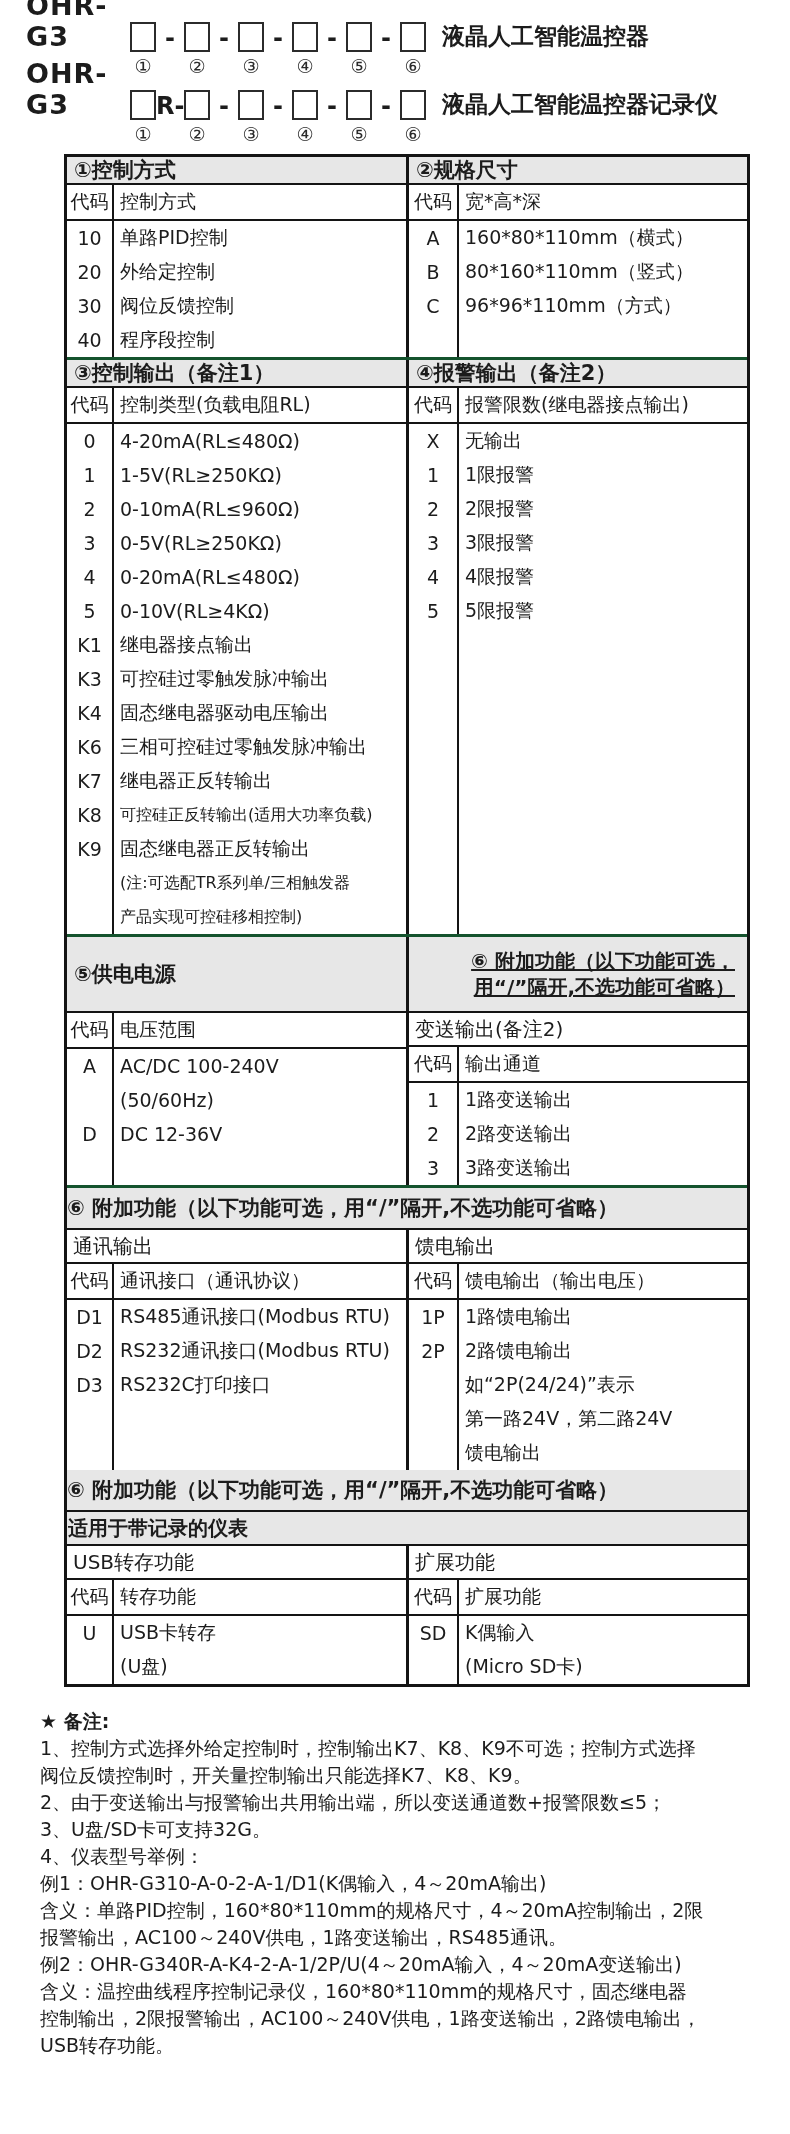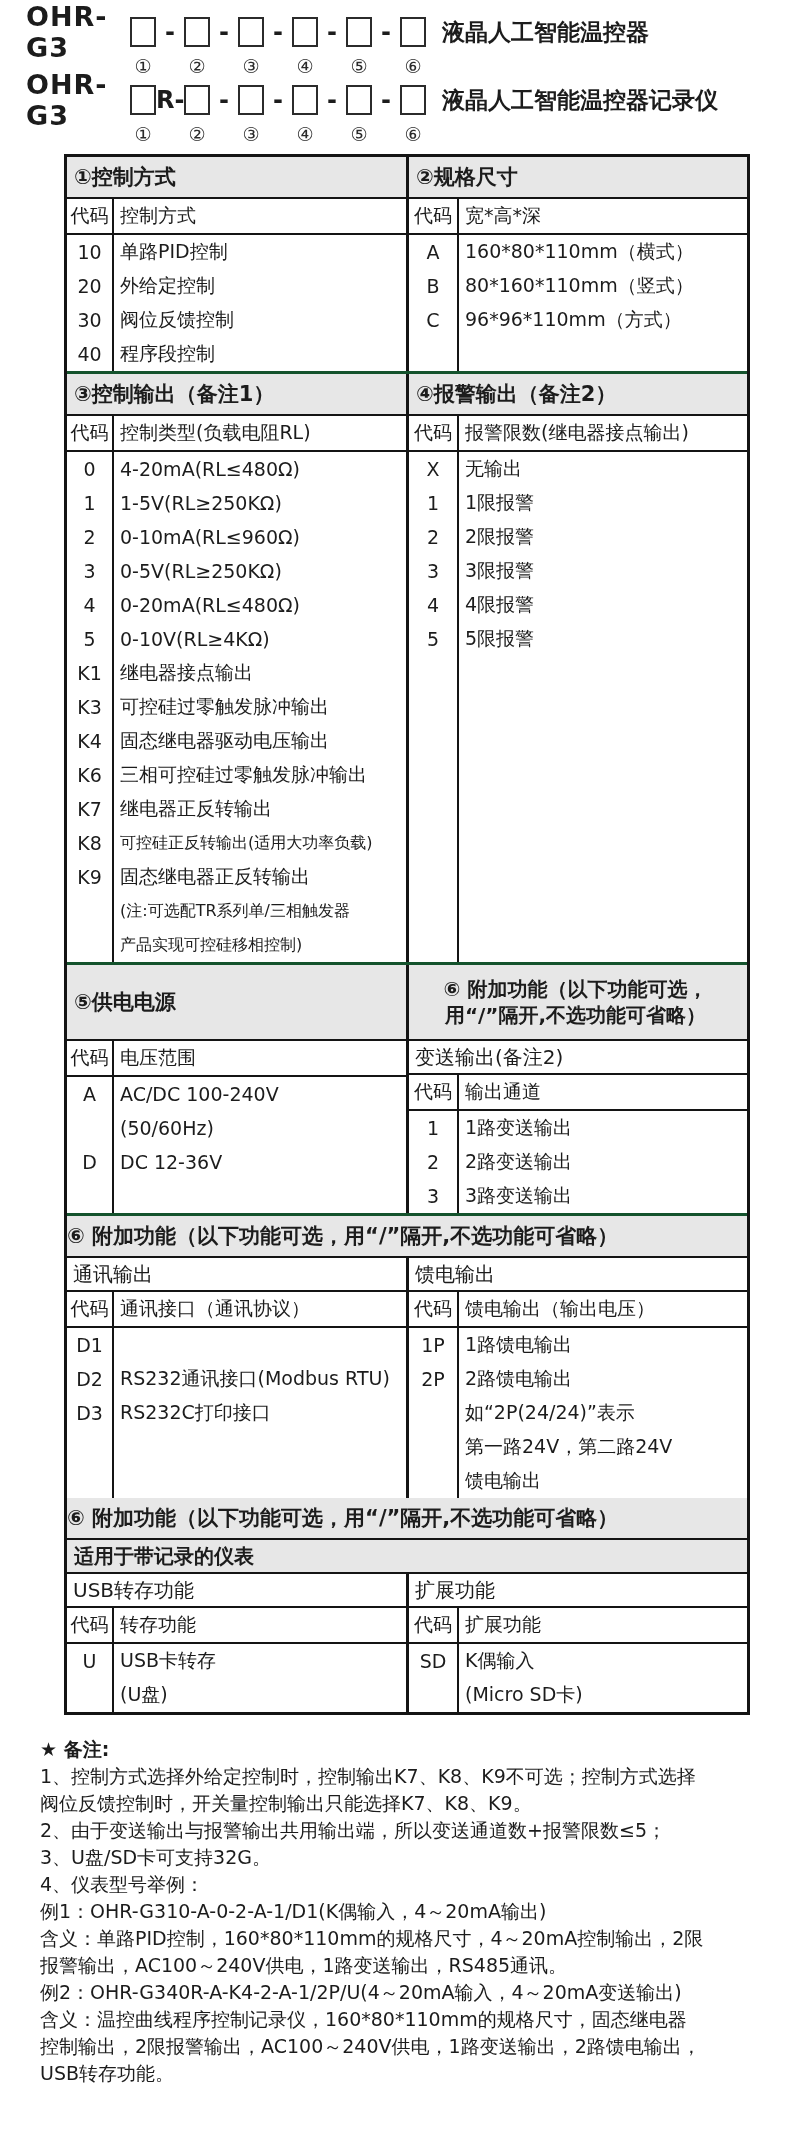--- a/index.html
+++ b/index.html
@@ -2,45 +2,45 @@
 <html><head>
 <meta charset="utf-8">
 <style>
   html,body{margin:0;padding:0;}
   body{
     width:790px;height:2134px;overflow:hidden;background:#ffffff;color:#1c1c1c;
     font-family:"DejaVu Sans","Liberation Sans",sans-serif;
   }
   
   .model-area{padding:12px 0 0 26px;}
-  .model-line{display:flex;align-items:center;height:40px;}
+  .model-line{display:flex;align-items:flex-end;height:40px;}
   .prefix{width:104px;font-size:27px;font-weight:bold;letter-spacing:1px;}
   .box{box-sizing:border-box;width:26px;height:30px;border:2px solid #2b2b2b;background:#fff;flex:0 0 26px;}
   .sep{width:28px;flex:0 0 28px;text-align:center;font-size:24px;font-weight:bold;}
   .mtitle{margin-left:16px;font-size:23px;font-weight:bold;white-space:nowrap;}
   .digit-row{display:flex;align-items:center;height:28px;}
   .digit-spacer{width:104px;flex:0 0 104px;}
   .digit{width:26px;flex:0 0 26px;margin-right:28px;text-align:center;font-size:19px;color:#2b2b2b;}
   .digit:last-child{margin-right:0;}
   
   .spec-table{box-sizing:border-box;margin:6px 0 0 64px;width:686px;border:3px solid #141414;background:#fff;}
   .sec{display:flex;align-items:stretch;}
   .sec + .sec, .secblk + .sec, .sec + .secblk{border-top:3px solid #14532d;}
   .secblk{display:block;}
   .half{display:flex;flex-direction:column;}
   .half-l{width:339px;flex:0 0 339px;}
   .half-r{flex:1;border-left:3px solid #141414;min-width:0;}
-  .sec-head{box-sizing:border-box;height:42px;background:#e7e7e7;border-bottom:2px solid #141414;
+  .sec-head{box-sizing:border-box;height:28px;background:#e7e7e7;border-bottom:2px solid #141414;
     display:flex;align-items:center;padding-left:7px;font-size:21px;font-weight:bold;white-space:nowrap;}
   .sec-head.tall{height:76px;}
-  .sec-head.twolines{flex-direction:column;align-items:center;justify-content:center;padding-right:12px;font-size:20px;line-height:26px;}
+  .sec-head.twolines{flex-direction:column;align-items:flex-end;justify-content:center;padding-right:12px;font-size:20px;line-height:26px;text-decoration:underline;}
   .sec-title-full{box-sizing:border-box;height:42px;background:#e7e7e7;border-bottom:2px solid #141414;
     display:flex;align-items:center;font-size:21px;font-weight:bold;white-space:nowrap;}
   .banner{box-sizing:border-box;height:34px;background:#e7e7e7;border-bottom:2px solid #141414;
-    display:flex;align-items:center;padding-left:7px;font-size:20px;font-weight:bold;text-align:right;}
+    display:flex;align-items:center;padding-left:1px;font-size:20px;font-weight:bold;text-align:right;}
   .rows{display:flex;flex-direction:column;flex:1;}
   .row{display:flex;align-items:stretch;height:34px;flex:0 0 34px;font-size:19px;}
   .row.fill{height:auto;flex:1 1 auto;}
   .subhead{border-bottom:2px solid #141414;}
   .code{box-sizing:border-box;width:47px;flex:0 0 47px;border-right:2px solid #141414;
     display:flex;align-items:center;justify-content:center;white-space:nowrap;}
   .half-r .code{width:50px;flex:0 0 50px;}
   .desc{display:flex;align-items:center;padding-left:6px;white-space:nowrap;overflow:hidden;}
   .desc.sm{font-size:16px;}
   .group{box-sizing:border-box;height:34px;flex:0 0 34px;border-bottom:2px solid #141414;
@@ -340,20 +340,21 @@
       <div class="sec" style="border-top:none;">
         <div class="half half-l">
           <div class="group">通讯输出</div>
           <div class="row subhead">
             <span class="code">代码</span>
             <span class="desc">通讯接口（通讯协议）</span>
           </div>
           <div class="rows">
             <div class="row">
                 <span class="code">D1</span>
+                <span class="desc">RS485通讯接口(Modbus RTU)</span>
               </div>
             <div class="row">
                 <span class="code">D2</span>
                 <span class="desc">RS232通讯接口(Modbus RTU)</span>
               </div>
             <div class="row">
                 <span class="code">D3</span>
                 <span class="desc">RS232C打印接口</span>
               </div>
             <div class="row fill">

